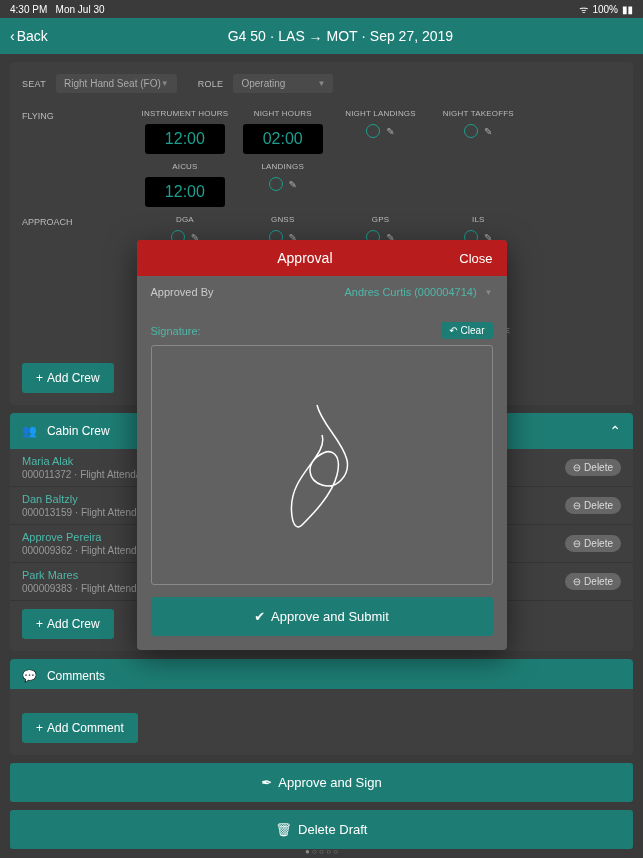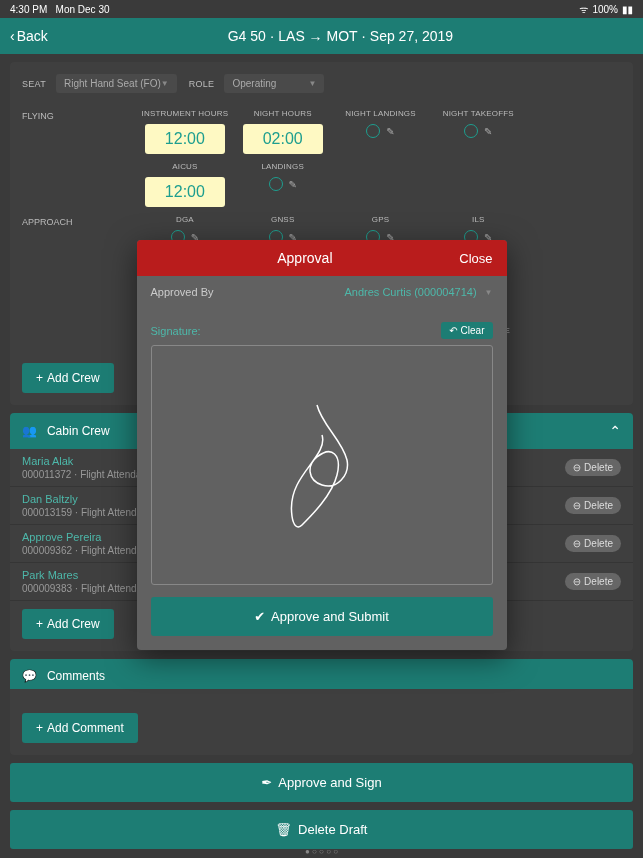--- a/index.html
+++ b/index.html
@@ -4,29 +4,29 @@
 <style>
 *{box-sizing:border-box;margin:0;padding:0;font-family:-apple-system,BlinkMacSystemFont,"Segoe UI",sans-serif}
 body{background:#3a3a3a;color:#ddd;width:643px;height:858px;overflow:hidden;position:relative;font-size:12px}
 .status-bar{display:flex;justify-content:space-between;align-items:center;padding:2px 10px;font-size:10px;color:#fff;font-weight:500}
 .status-right{display:flex;align-items:center;gap:4px}
 .header{background:#1d7d74;color:#fff;display:flex;align-items:center;padding:6px 10px;height:36px}
 .back{display:flex;align-items:center;gap:2px;font-size:14px}
 .title{flex:1;text-align:center;font-size:14px;font-weight:400}
 .content{padding:8px 10px}
 .card{background:#3f3f3f;border-radius:4px;padding:12px;margin-bottom:8px}
-.row{display:flex;gap:12px;margin-bottom:10px;align-items:flex-start}
+.row{display:flex;gap:21px;margin-bottom:10px;align-items:flex-start}
 .field-group{display:flex;align-items:center;gap:10px}
 .label{color:#bbb;font-size:9px;text-transform:uppercase;letter-spacing:0.3px}
 .select{background:#4a4a4a;border:none;color:#aaa;padding:4px 8px;border-radius:3px;font-size:10px;min-width:100px;display:flex;justify-content:space-between;align-items:center}
 .chev{font-size:8px;color:#888}
 .metrics{display:grid;grid-template-columns:110px repeat(5,1fr);gap:8px 8px;margin-top:16px}
 .mcell{text-align:center}
 .mlabel{color:#bbb;font-size:8px;text-transform:uppercase;letter-spacing:0.2px;margin-bottom:6px;display:block}
-.mvalue{background:#fef9c3;border-radius:3px;padding:6px 4px;color:#1d9e8f;font-size:16px;font-weight:400;width:80px;margin:0 auto}
+.mvalue{background:#000000;border-radius:3px;padding:6px 4px;color:#1d9e8f;font-size:16px;font-weight:400;width:80px;margin:0 auto}
 .circle-edit{display:flex;justify-content:center;align-items:center;gap:6px}
 .circle{width:14px;height:14px;border:1.5px solid #1d9e8f;border-radius:50%}
 .pencil{color:#aaa;font-size:10px}
 .left-lbl{text-align:left;color:#bbb;font-size:9px;text-transform:uppercase;padding-top:2px}
 .btn{background:#1d7d74;color:#fff;border:none;padding:8px 14px;border-radius:3px;font-size:12px;display:inline-flex;align-items:center;gap:4px;margin-top:8px}
 .section-hdr{background:#1d7d74;color:#fff;padding:10px 12px;display:flex;align-items:center;gap:10px;border-radius:4px 4px 0 0;margin-top:8px}
 .expand{margin-left:auto;font-size:14px}
 .crew-list{background:#3f3f3f;padding:0 0 12px 0;border-radius:0 0 4px 4px}
 .crew-item{display:flex;justify-content:space-between;align-items:center;padding:6px 12px;border-bottom:1px solid #353535}
 .crew-name{color:#4db8aa;font-size:11px}
@@ -49,21 +49,21 @@
 .sig-box{border:1px solid #888;border-radius:3px;height:240px;display:flex;align-items:center;justify-content:center;margin-bottom:12px}
 .sig-svg{width:100px;height:140px}
 .submit-btn{background:#1d7d74;color:#fff;border:none;padding:12px;width:100%;border-radius:3px;font-size:13px;display:flex;justify-content:center;align-items:center;gap:6px}
 .add-crew-inset{margin:8px 0 0 12px}
 .page-dots{position:absolute;bottom:2px;left:0;right:0;text-align:center;font-size:8px;color:#888}
 </style>
 </head>
 <body>
 
 <div class="status-bar">
-  <div><span>4:30 PM</span>&nbsp;&nbsp;&nbsp;<span>Mon Dec 30</span></div>
+  <div><span>4:30 PM</span>&nbsp;&nbsp;&nbsp;<span>Mon Jul 30</span></div>
   <div class="status-right">
     <span>ᯤ</span>
     <span>100%</span>
     <span>▮▮</span>
   </div>
 </div>
 
 <div class="header">
   <div class="back">
     <span>‹</span>

